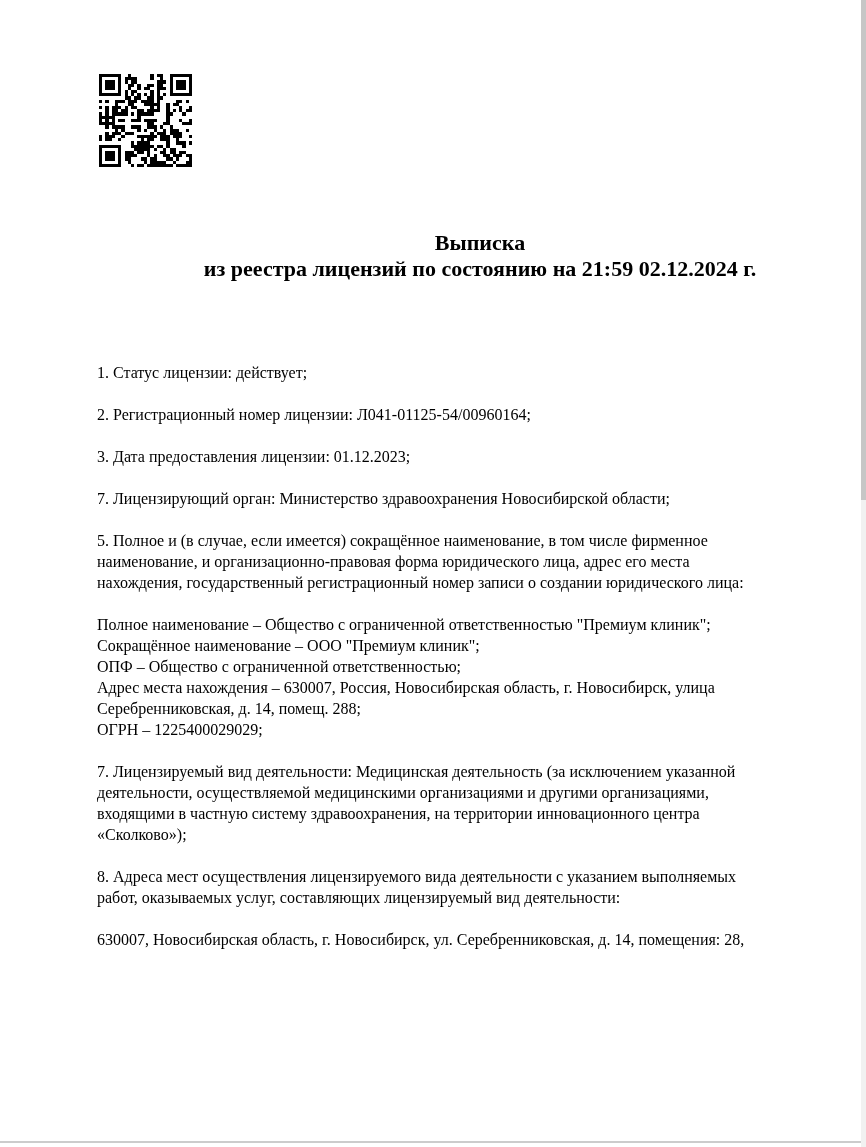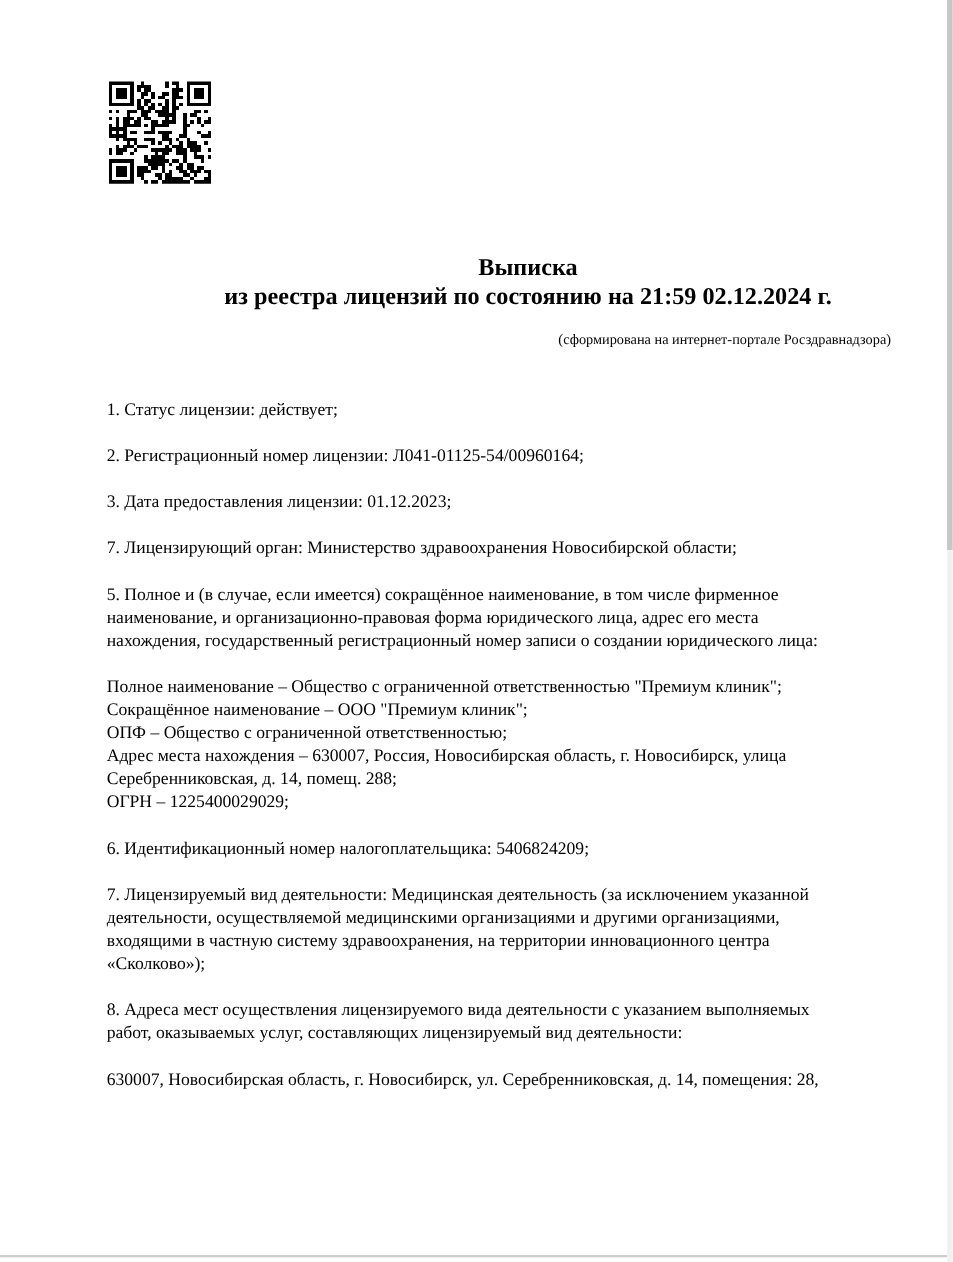--- a/index.html
+++ b/index.html
@@ -503,30 +503,28 @@
         <rect x="27" y="28" width="1" height="1"></rect>
         <rect x="28" y="28" width="1" height="1"></rect>
       </svg>
     </div>
 
   <div class="title-block">
     <div>Выписка</div>
     <div>из реестра лицензий по состоянию на 21:59 02.12.2024 г.</div>
   </div>
 
-  <div class="note">(сформирована на интернет-портале Росздравнадзора)</div>
 
   <div class="doc-body">
       <div class="para">1. Статус лицензии: действует;</div>
       <div class="para">2. Регистрационный номер лицензии: Л041-01125-54/00960164;</div>
       <div class="para">3. Дата предоставления лицензии: 01.12.2023;</div>
       <div class="para">7. Лицензирующий орган: Министерство здравоохранения Новосибирской области;</div>
       <div class="para">5. Полное и (в случае, если имеется) сокращённое наименование, в том числе фирменное<br>наименование, и организационно-правовая форма юридического лица, адрес его места<br>нахождения, государственный регистрационный номер записи о создании юридического лица:</div>
       <div class="para">Полное наименование – Общество с ограниченной ответственностью "Премиум клиник";<br>Сокращённое наименование – ООО "Премиум клиник";<br>ОПФ – Общество с ограниченной ответственностью;<br>Адрес места нахождения – 630007, Россия, Новосибирская область, г. Новосибирск, улица<br>Серебренниковская, д. 14, помещ. 288;<br>ОГРН – 1225400029029;</div>
-      <div class="para">6. Идентификационный номер налогоплательщика: 5406824209;</div>
       <div class="para">7. Лицензируемый вид деятельности: Медицинская деятельность (за исключением указанной<br>деятельности, осуществляемой медицинскими организациями и другими организациями,<br>входящими в частную систему здравоохранения, на территории инновационного центра<br>«Сколково»);</div>
       <div class="para">8. Адреса мест осуществления лицензируемого вида деятельности с указанием выполняемых<br>работ, оказываемых услуг, составляющих лицензируемый вид деятельности:</div>
       <div class="para">630007, Новосибирская область, г. Новосибирск, ул. Серебренниковская, д. 14, помещения: 28,</div>
     </div>
 
   <div class="page-bottom-edge"></div>
 
   <div class="scrollbar">
     <div class="scrollbar-thumb"></div>
   </div>

